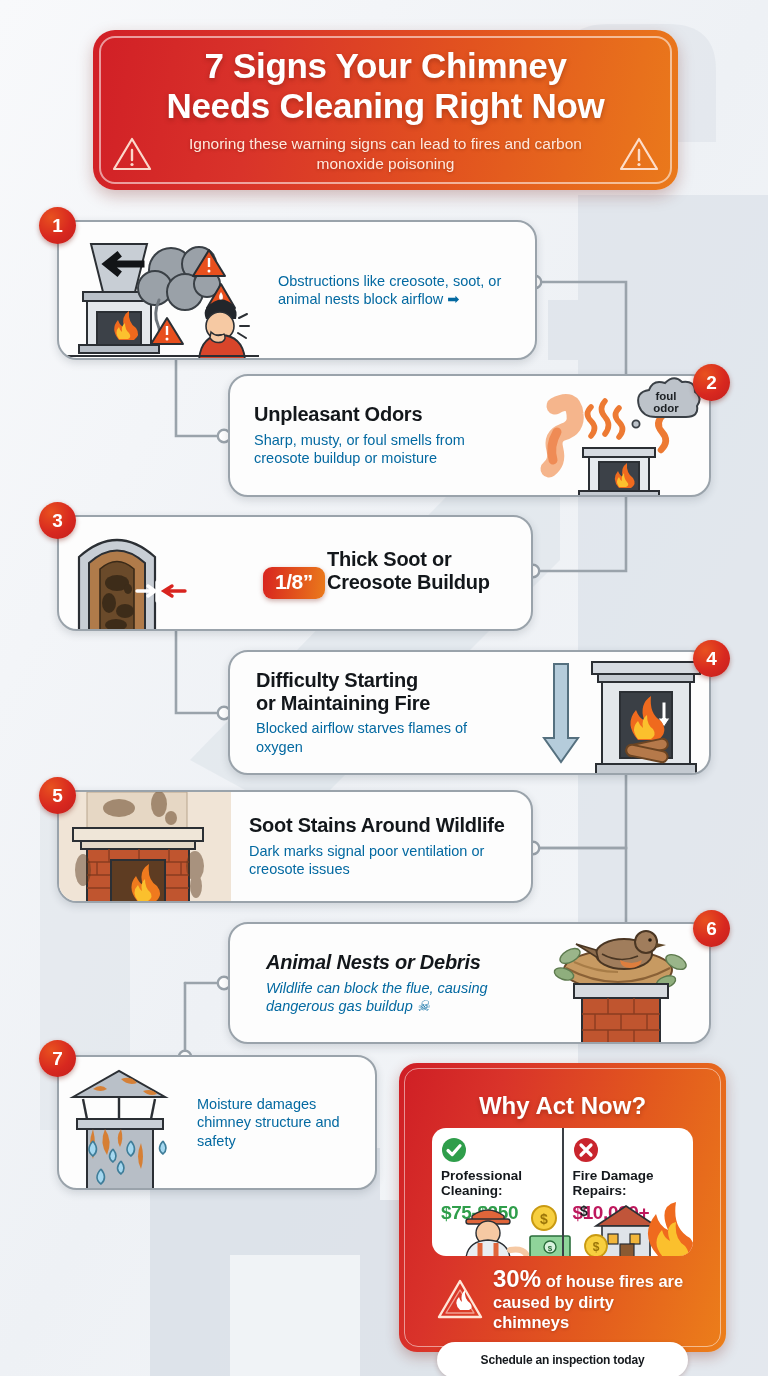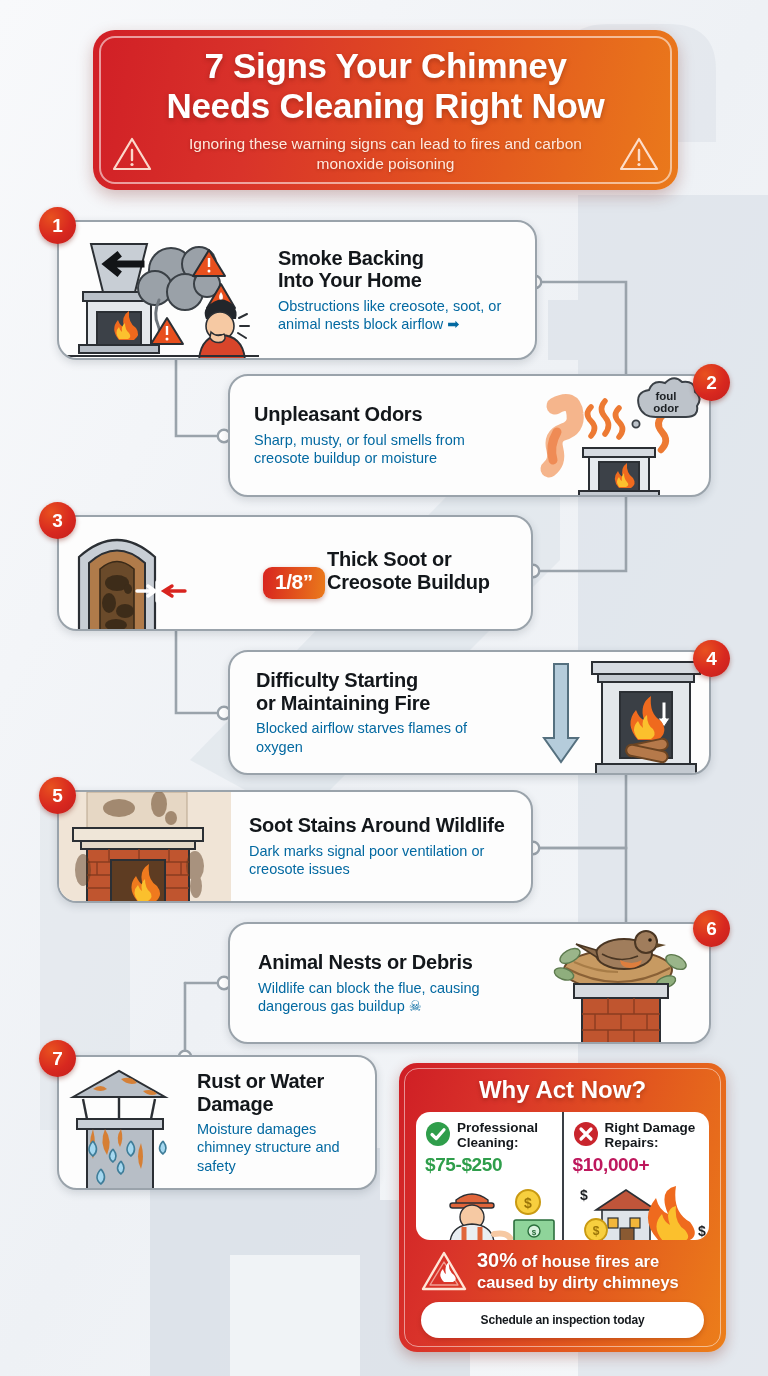--- a/index.html
+++ b/index.html
@@ -97,55 +97,55 @@
     letter-spacing:-.5px;
   }
 
   
   .cta{
     position:absolute; left:399px; top:1063px;
     width:327px; height:289px;
     border-radius:18px;
     background:linear-gradient(108deg,#cf1e25 0%,#d9332a 26%, #e2581e 62%, #ec7f1a 100%);
     box-shadow:0 5px 14px rgba(120,30,20,.3);
-    z-index:6; padding:8px;
+    z-index:6; padding:24px;
   }
   .cta::after{
     content:""; position:absolute; inset:5px;
     border:1.6px solid rgba(255,255,255,.5);
     border-radius:14px; pointer-events:none;
   }
   .cta-title{
     color:#fff; font-size:24px; font-weight:700; text-align:center;
     margin-top:5px; margin-bottom:8px;
     text-shadow:0 2px 4px rgba(90,20,10,.35);
   }
   .cta-panel{
     background:#fff; border-radius:14px;
     height:128px; display:flex; margin:0 9px;
     overflow:hidden;
   }
   .cta-col{ flex:1; padding:9px 7px 4px 9px; position:relative; }
   .cta-col.right{ border-left:2px solid #3a3f45; }
-  .cta-head{ display:flex; gap:6px; align-items:flex-start; }
+  .cta-head{ display:flex; gap:6px; align-items:flex-start;flex-direction:column; }
   .cta-head .lbl{ font-size:13.5px; font-weight:700; line-height:1.1; color:#14181c; }
   .price{ font-size:19px; font-weight:700; margin-top:3px; letter-spacing:-.4px; }
   .price.green{ color:#2f9e4b; }
   .price.red{ color:#be185d; }
   .cta-illus{ position:absolute; left:0; right:0; bottom:-2px; height:56px; }
 
   .stat-row{
     display:flex; align-items:center; gap:10px;
     margin:9px 14px 0 14px;
   }
   .stat-text{
     color:#fff; font-size:16.5px; line-height:1.18; font-weight:600;
     text-shadow:0 1px 3px rgba(90,20,10,.3);
   }
-  .stat-text b{ font-size:20px; font-weight:700; }
+  .stat-text b{ font-size:24px; font-weight:700; }
   .cta-btn{
     margin:10px 14px 0 14px; height:36px;
     background:#fff; border-radius:18px;
     display:flex; align-items:center; justify-content:center;
     color:#15191d; font-size:12px; font-weight:700;
     box-shadow:0 2px 5px rgba(90,20,10,.22);
     letter-spacing:-.2px;
   }
 </style>
 </head>
@@ -265,24 +265,20 @@
         <path d="M152 110 q6 6 13 2 q3 5 -2 8 q-8 2 -12 -4 Z" fill="#f6c9a3" stroke="#2b2f34" stroke-width="1.4"></path>
         <g stroke="#2b2f34" stroke-width="2" stroke-linecap="round">
           <line x1="180" y1="96" x2="188" y2="92"></line>
           <line x1="181" y1="104" x2="190" y2="104"></line>
           <line x1="179" y1="111" x2="187" y2="116"></line>
         </g>
         <line x1="8" y1="134" x2="200" y2="134" stroke="#2b2f34" stroke-width="2"></line>
       </svg>
     </div>
     <div class="txt">
-      <h2>
-        <span>Smoke Backing</span><br>
-        <span>Into Your Home</span>
-      </h2>
       <p>Obstructions like creosote, soot, or animal nests block airflow ➡</p>
     </div>
   </div>
 
   <div class="badge" style="left:693px;top:364px;">2</div>
   <div class="card" style="left:228px;top:374px;width:483px;height:123px;">
     <div class="txt" style="width:290px;padding-left:24px;">
       <h2>Unpleasant Odors</h2>
       <p>Sharp, musty, or foul smells from creosote buildup or moisture</p>
     </div>
@@ -415,21 +411,21 @@
       </svg>
     </div>
     <div class="txt" style="padding-left:18px;">
       <h2>Soot Stains Around Wildlife</h2>
       <p>Dark marks signal poor ventilation or creosote issues</p>
     </div>
   </div>
 
   <div class="badge" style="left:693px;top:910px;">6</div>
   <div class="card" style="left:228px;top:922px;width:483px;height:122px;">
-    <div class="txt" style="width:310px;padding-left:28px;">
+    <div class="txt" style="width:310px;padding-left:36px;font-style:italic;">
       <h2>Animal Nests or Debris</h2>
       <p>Wildlife can block the flue, causing dangerous gas buildup ☠</p>
     </div>
     <div class="art" style="width:160px;">
       <svg viewBox="0 0 160 122" width="160" height="122">
 
         <ellipse cx="78" cy="46" rx="54" ry="20" fill="#c79a62" stroke="#6b4a2c" stroke-width="2"></ellipse>
         <path d="M26 44 q26 14 52 14 q26 0 52 -14" stroke="#8a6136" stroke-width="2" fill="none"></path>
         <path d="M34 38 q22 10 44 10" stroke="#a77c47" stroke-width="2" fill="none"></path>
 
@@ -490,24 +486,20 @@
           <path d="M34 84 q7 9 0 15 q-8 -6 0 -15"></path>
           <path d="M54 92 q6 8 0 13 q-7 -5 0 -13"></path>
           <path d="M72 84 q7 9 0 15 q-8 -6 0 -15"></path>
           <path d="M62 104 q6 8 0 13 q-7 -5 0 -13"></path>
           <path d="M42 112 q7 9 0 15 q-8 -6 0 -15"></path>
           <path d="M104 84 q6 8 0 13 q-7 -5 0 -13"></path>
         </g>
       </svg>
     </div>
     <div class="txt" style="padding-left:10px;">
-      <h2>
-        <span>Rust or Water</span><br>
-        <span>Damage</span>
-      </h2>
       <p>Moisture damages chimney structure and safety</p>
     </div>
   </div>
 
   <div class="cta">
     <div class="cta-title">Why Act Now?</div>
 
     <div class="cta-panel">
 
       <div class="cta-col">
@@ -540,21 +532,21 @@
         </svg>
       </div>
 
       <div class="cta-col right">
         <div class="cta-head">
           <svg width="26" height="26" viewBox="0 0 26 26" style="flex:0 0 auto;">
             <circle cx="13" cy="13" r="12" fill="#c9252d"></circle>
             <path d="M8 8 L18 18 M18 8 L8 18" stroke="#fff" stroke-width="3.2" stroke-linecap="round"></path>
           </svg>
           <div class="lbl">
-            <span>Right Damage</span><br>
+            <span>Fire Damage</span><br>
             <span>Repairs:</span>
           </div>
         </div>
         <div class="price red">$10,000+</div>
         <svg class="cta-illus" viewBox="0 0 150 56">
           <text x="16" y="14" font-family="Liberation Sans, sans-serif" font-size="14" font-weight="700" fill="#1a1d21">$</text>
           <path d="M32 24 L62 4 L92 24 Z" fill="#c0553a" stroke="#2b2f34" stroke-width="1.6"></path>
           <rect x="38" y="24" width="48" height="32" fill="#dfe4e9" stroke="#2b2f34" stroke-width="1.6"></rect>
           <rect x="44" y="32" width="10" height="10" fill="#f2b63a" stroke="#2b2f34" stroke-width="1.2"></rect>
           <rect x="66" y="32" width="10" height="10" fill="#f2b63a" stroke="#2b2f34" stroke-width="1.2"></rect>

